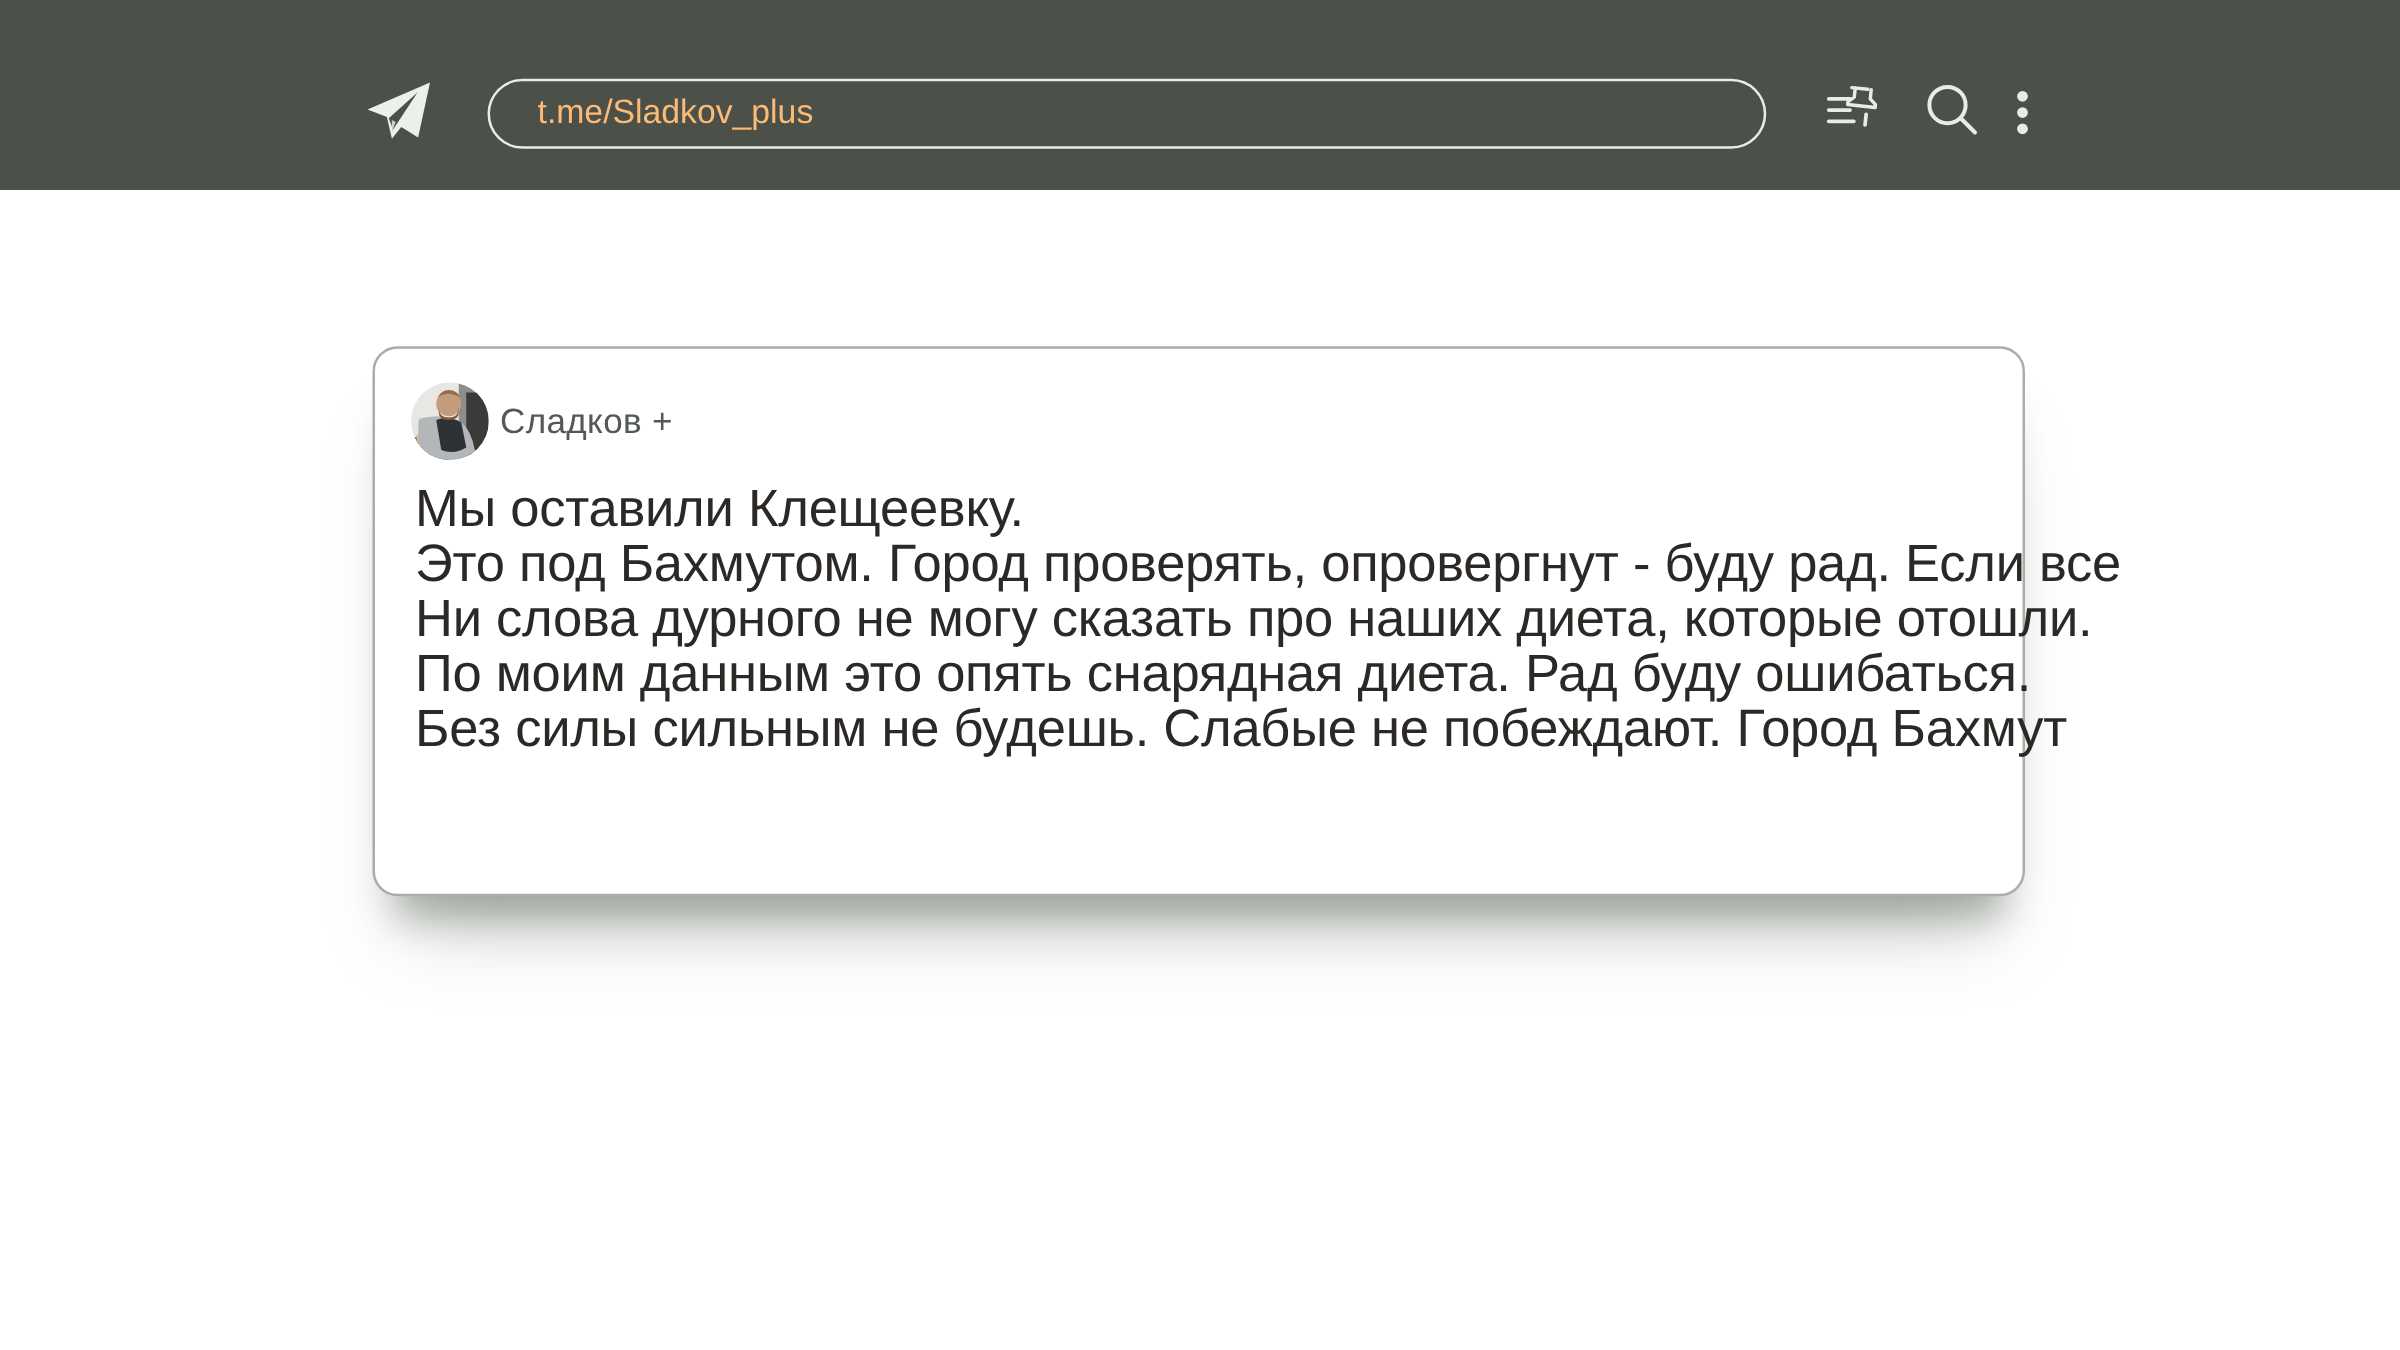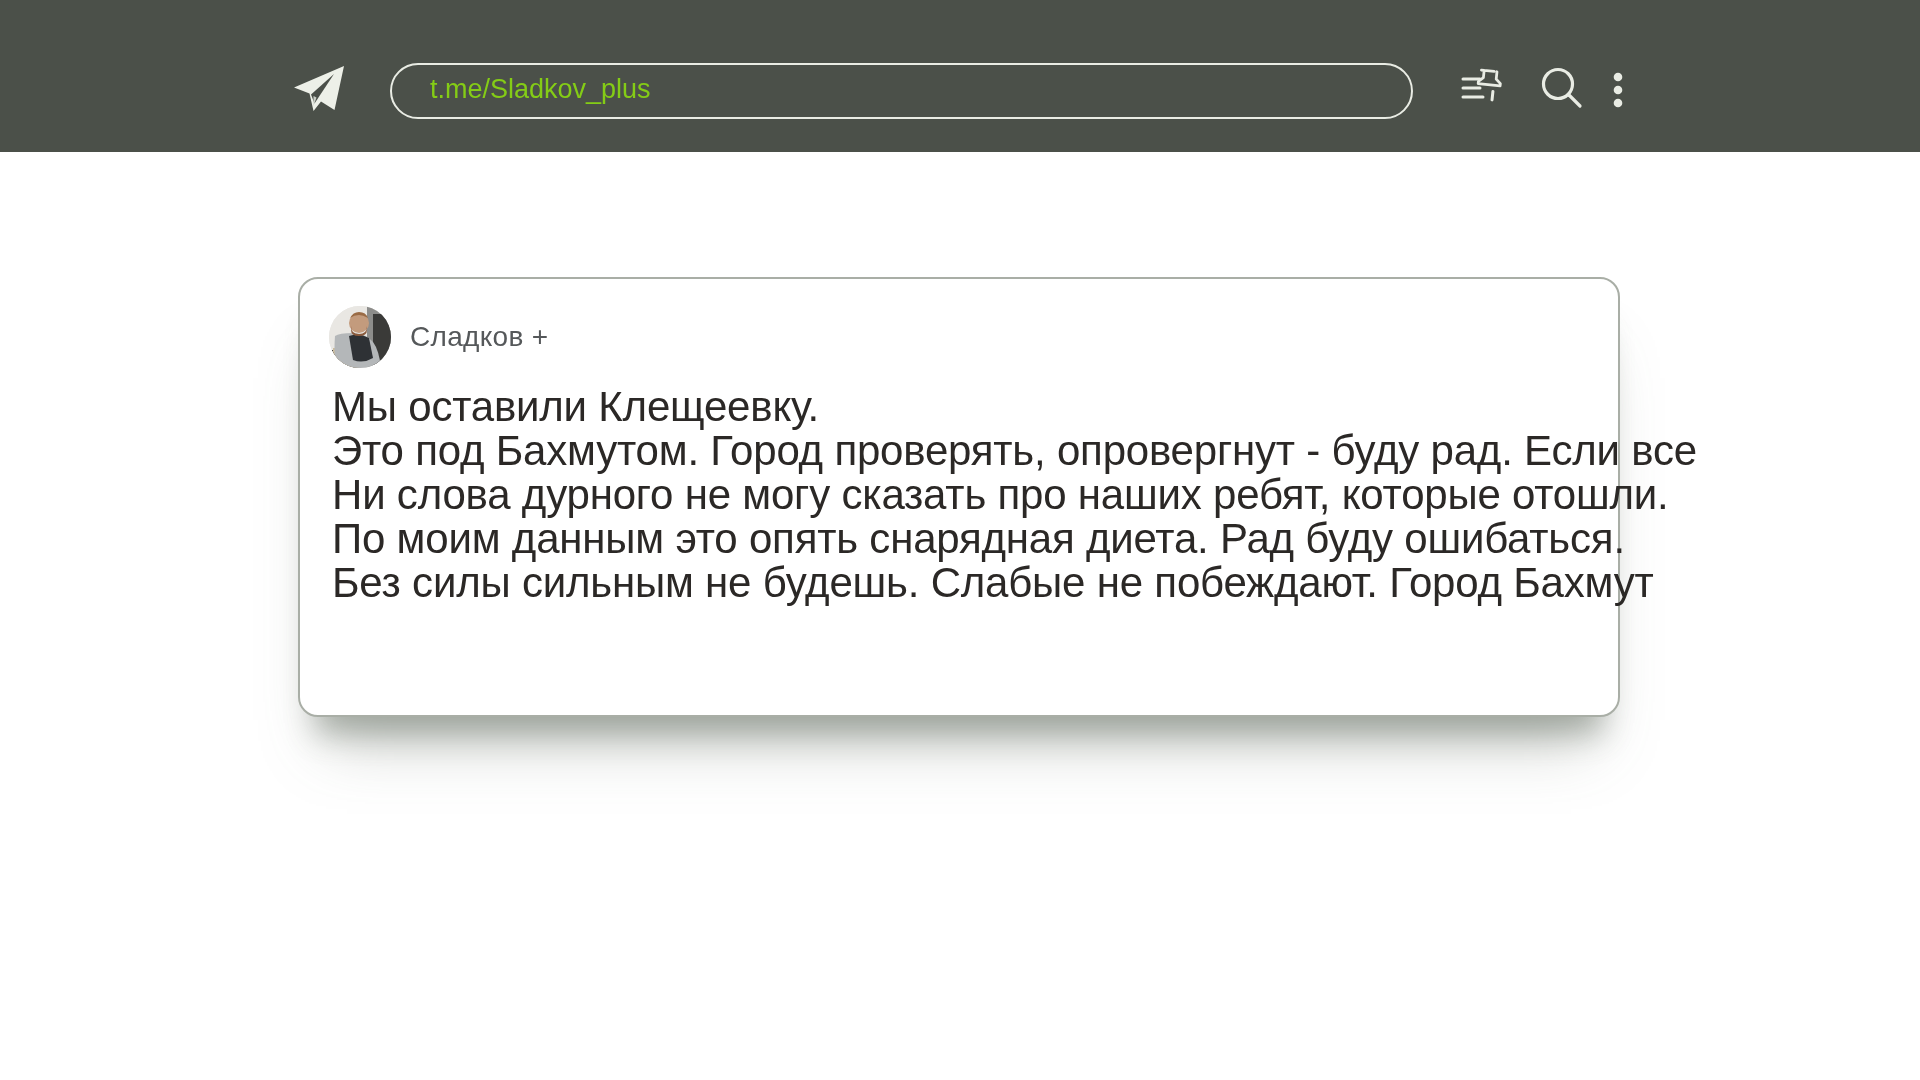--- a/index.html
+++ b/index.html
@@ -14,21 +14,21 @@
     background:#4b5049;
   }
   .logo{
     position:absolute;left:292px;top:63px;width:54px;height:54px;cursor:pointer;
   }
   .address-input{
     position:absolute;left:390px;top:63px;width:1023px;height:56px;
     box-sizing:border-box;
     background:transparent;
     border:2px solid #e9ece4;border-radius:30px;
-    color:#84cc16;font-size:27px;
+    color:#fdba74;font-size:27px;
     padding:0 30px 3px 38px;
     font-family:"Liberation Sans", sans-serif;
     outline:none;
   }
   .hdr-icon{position:absolute;cursor:pointer;}
   .icon-pinned{left:1460px;top:66px;width:46px;height:46px;}
   .icon-search{left:1539px;top:65px;width:46px;height:46px;}
   .icon-menu{left:1612px;top:70px;width:12px;height:42px;}
   .hdr-icon svg{display:block;width:100%;height:100%;}
 
@@ -44,21 +44,21 @@
   .post-header{
     position:absolute;left:29px;top:26px;height:64px;
     display:flex;align-items:center;
   }
   .avatar{
     width:62px;height:62px;border-radius:50%;overflow:hidden;flex:0 0 auto;
     cursor:pointer;background:#e8e6e2;
   }
   .avatar svg{display:block;width:100%;height:100%;}
   .channel-name{
-    margin-left:19px;
+    margin-left:9px;
     font-size:28px;color:#55585a;letter-spacing:.3px;
     cursor:pointer;white-space:nowrap;
   }
   .message{
     position:absolute;left:32px;top:106px;right:24px;
     color:#2b2826;
   }
   .message .line{
     font-size:42px;line-height:44px;white-space:nowrap;
     letter-spacing:-0.2px;
@@ -124,18 +124,18 @@
         <path d="M22 20 Q22 28 30 28 Q38 28 38 20 L38 24 Q38 30 30 30 Q22 30 22 24 Z" fill="#8a5a3c"></path>
         <path d="M21 12 Q24 6 30 6 Q37 6 39 12 Q34 9 30 9 Q25 9 21 12 Z" fill="#9a6b45"></path>
       </svg>
     </div>
     <div class="channel-name">Сладков +</div>
   </div>
 
   <div class="message">
     <div class="line">Мы оставили Клещеевку.</div>
     <div class="line">Это под Бахмутом. Город проверять, опровергнут - буду рад. Если все</div>
-    <div class="line">Ни слова дурного не могу сказать про наших ребят, которые отошли.</div>
+    <div class="line">Ни слова дурного не могу сказать про наших диета, которые отошли.</div>
     <div class="line">По моим данным это опять снарядная диета. Рад буду ошибаться.</div>
     <div class="line">Без силы сильным не будешь. Слабые не побеждают. Город Бахмут</div>
   </div>
 
 </div>
 
 </body></html>

